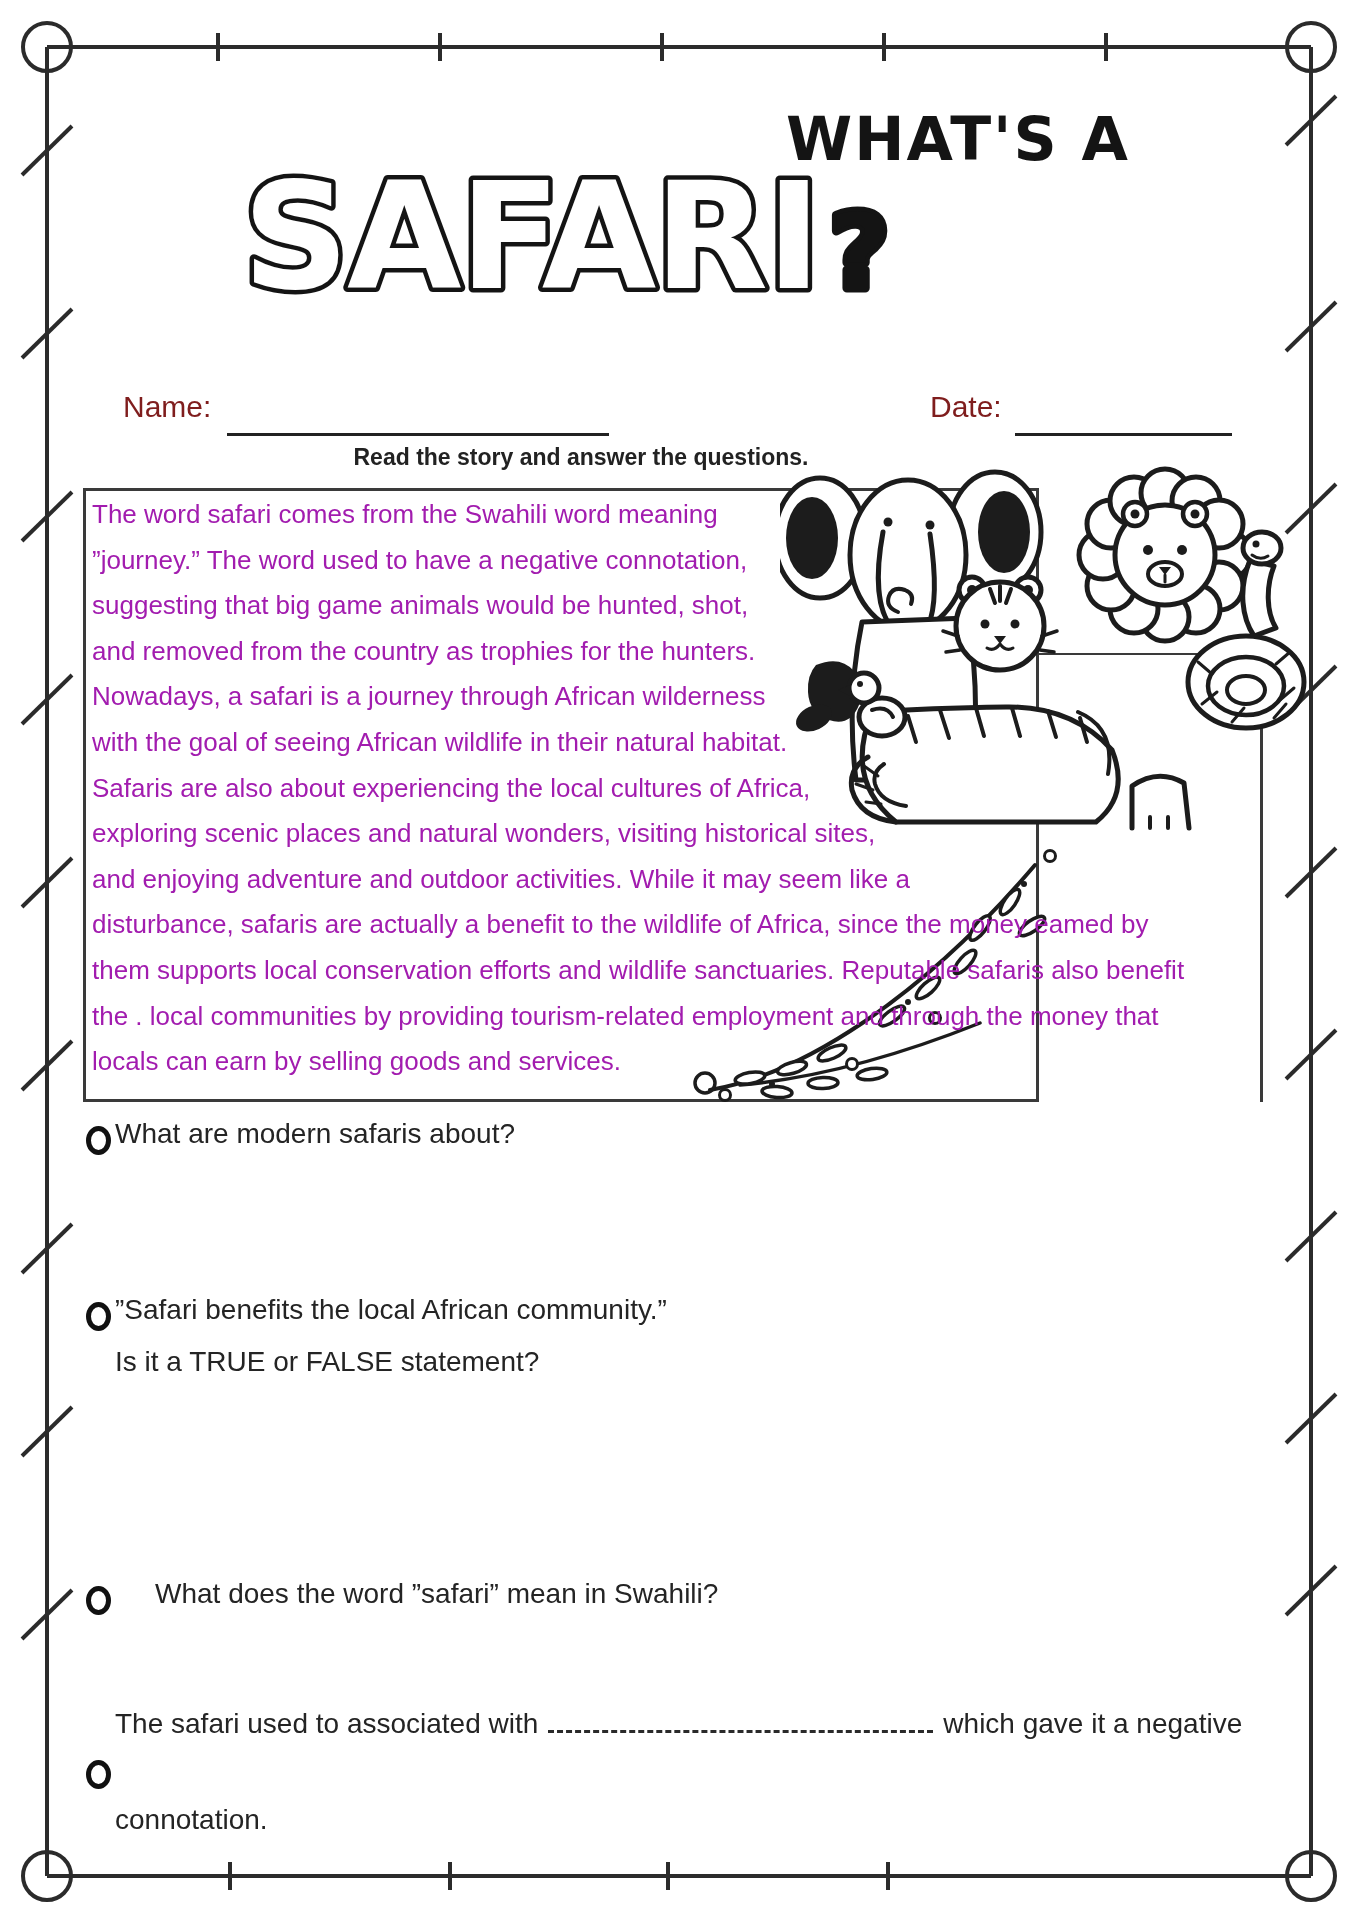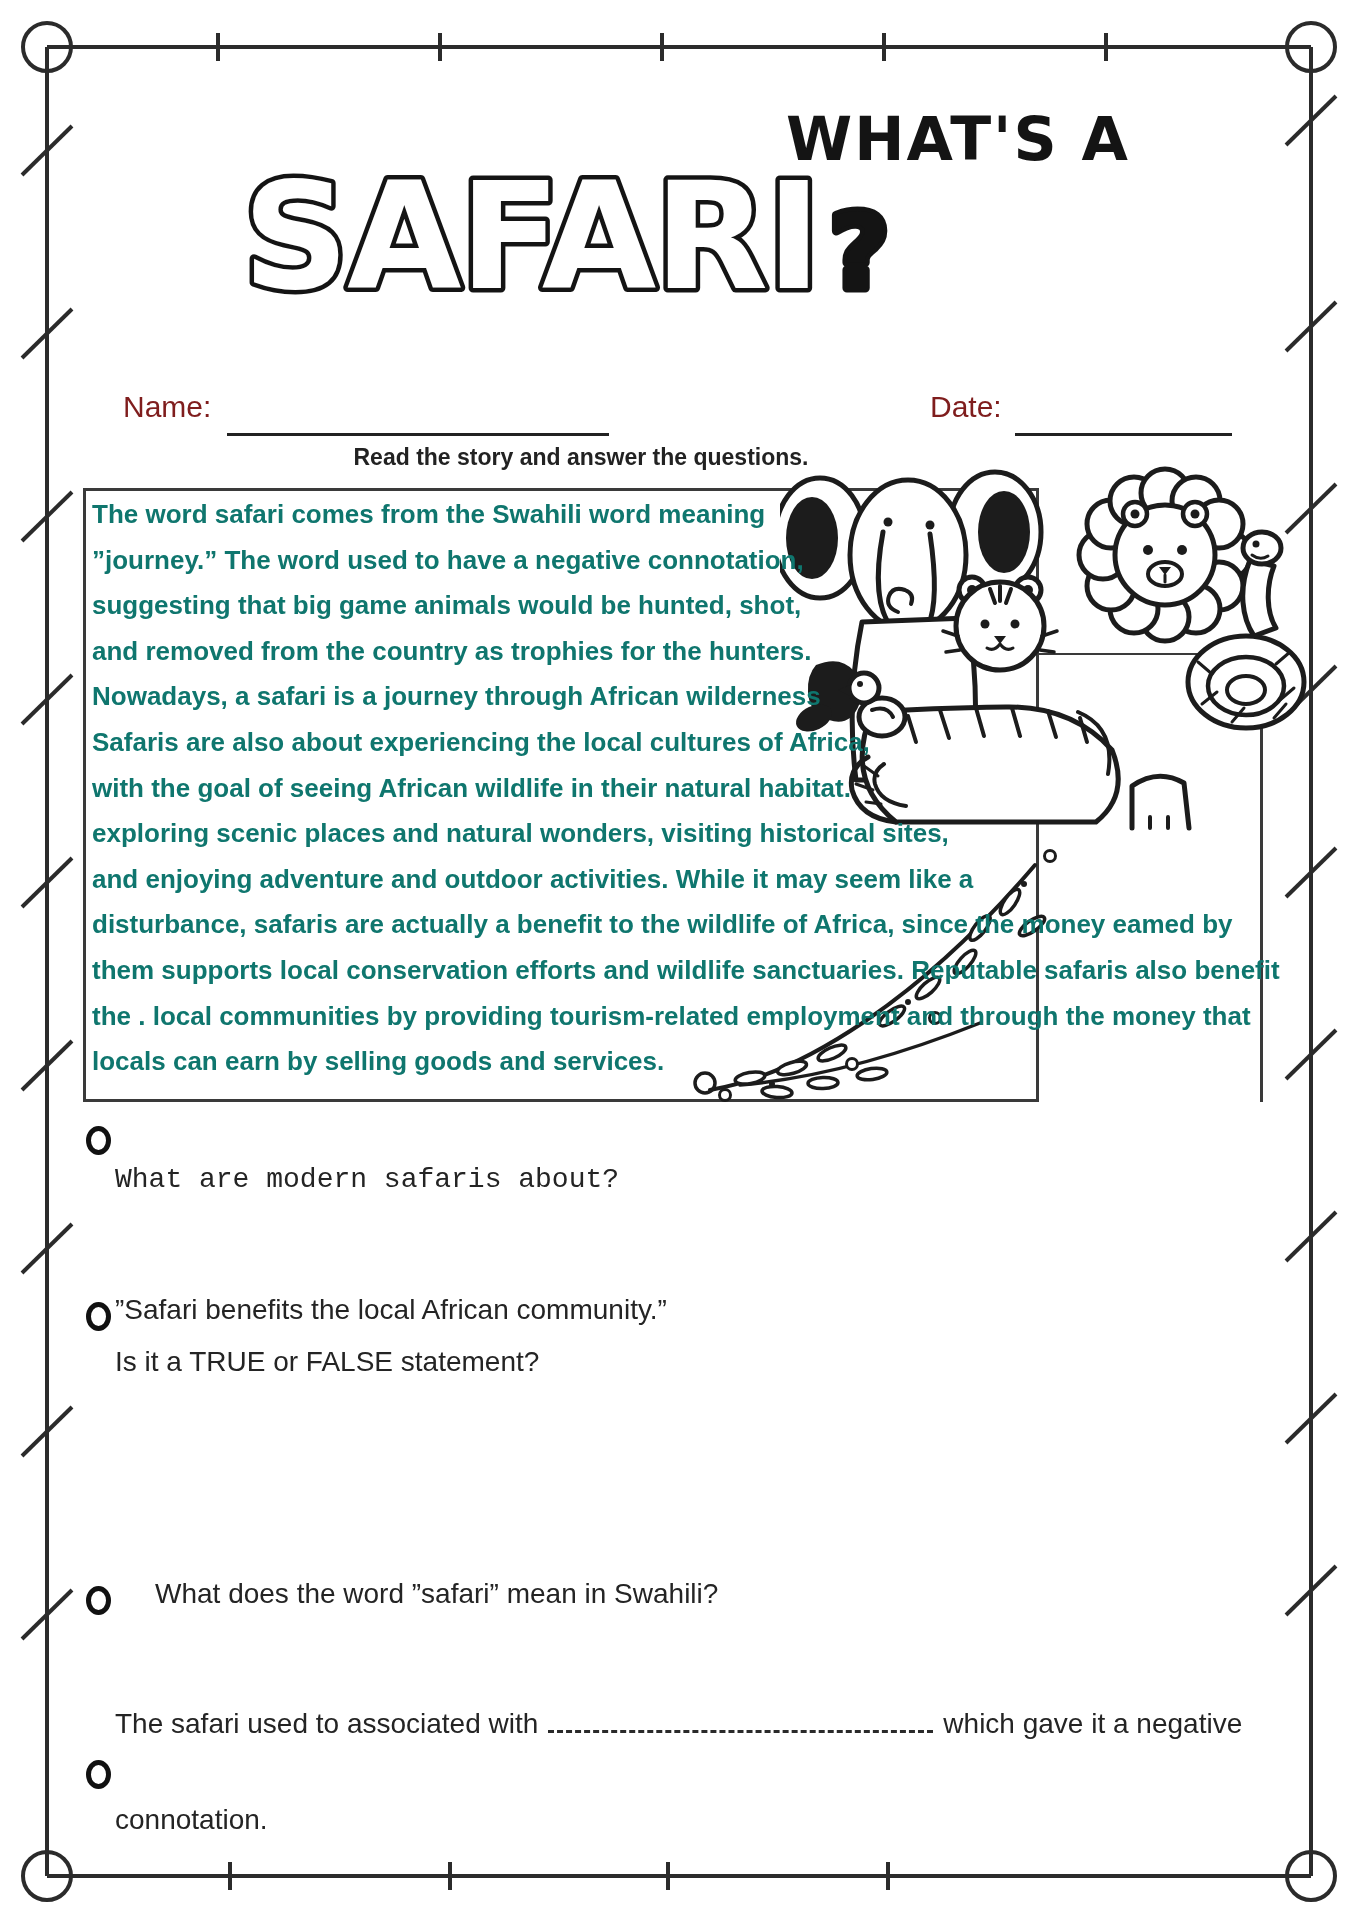--- a/index.html
+++ b/index.html
@@ -18,21 +18,21 @@
   .bubble-back{ fill:none; stroke:#141414; stroke-width:9; stroke-linejoin:round;
     font-family:"DejaVu Sans", sans-serif; font-weight:bold; }
   .bubble-front{ fill:#ffffff; font-family:"DejaVu Sans", sans-serif; font-weight:bold; }
   .bubble-front .qmark{ fill:#141414; }
   .fieldlabel{ font-size:30px; font-weight:400; color:#7f1d1d;margin-left:8px; }
   .writeline{ height:0; border-bottom:3px solid #222; }
   .instruction{ left:0; top:444px; width:1162px; text-align:center;
     font-size:23px; font-weight:600; color:#222; }
   .boxline{ background:#3a3a3a; }
   .story{ left:92px; top:492px; width:1180px; z-index:3; }
-  .story-line{ white-space:nowrap; line-height:45.6px; font-size:26px; color:#0f766e;font-weight:bold; }
+  .story-line{ white-space:nowrap; line-height:45.6px; font-size:26px; color:#a21caf; }
   .question{ z-index:3; }
   .q-bullet{
     position:absolute; left:86px; width:15px; height:19px;
     border:5px solid #111; border-radius:50%;
   }
   .q-text{ position:absolute; left:115px; white-space:nowrap;
     font-size:28px; color:#242424; }
   .q-blank{
     display:inline-block; width:385px; height:4px;
     border-bottom:3px dashed #2a2a2a; margin:0 10px;
@@ -268,33 +268,33 @@
       <path class="linework" stroke-width="4" d="M92,260 q15,-5 21,7"></path>
     </g>
   </svg>
 
   <div class="abs story">
     <div class="story-line">The word safari comes from the Swahili word meaning</div>
     <div class="story-line">”journey.” The word used to have a negative connotation,</div>
     <div class="story-line">suggesting that big game animals would be hunted, shot,</div>
     <div class="story-line">and removed from the country as trophies for the hunters.</div>
     <div class="story-line">Nowadays, a safari is a journey through African wilderness</div>
+    <div class="story-line">with the goal of seeing African wildlife in their natural habitat.</div>
     <div class="story-line">Safaris are also about experiencing the local cultures of Africa,</div>
-    <div class="story-line">with the goal of seeing African wildlife in their natural habitat.</div>
     <div class="story-line">exploring scenic places and natural wonders, visiting historical sites,</div>
     <div class="story-line">and enjoying adventure and outdoor activities. While it may seem like a</div>
     <div class="story-line">disturbance, safaris are actually a benefit to the wildlife of Africa, since the money eamed by</div>
     <div class="story-line">them supports local conservation efforts and wildlife sanctuaries. Reputable safaris also benefit</div>
     <div class="story-line">the . local communities by providing tourism-related employment and through the money that</div>
     <div class="story-line">locals can earn by selling goods and services.</div>
   </div>
 
   <div class="question">
     <span class="q-bullet" style="top:1126px;"></span>
-    <span class="q-text" style="top:1164px;font-family:Liberation Mono, monospace;">What are modern safaris about?</span>
+    <span class="q-text" style="top:1118px;">What are modern safaris about?</span>
   </div>
 
   <div class="question">
     <span class="q-bullet" style="top:1302px;"></span>
     <span class="q-text" style="top:1294px;">”Safari benefits the local African community.”</span>
     <span class="q-text" style="top:1346px;">Is it a TRUE or FALSE statement?</span>
   </div>
 
   <div class="question">
     <span class="q-bullet" style="top:1586px;"></span>

